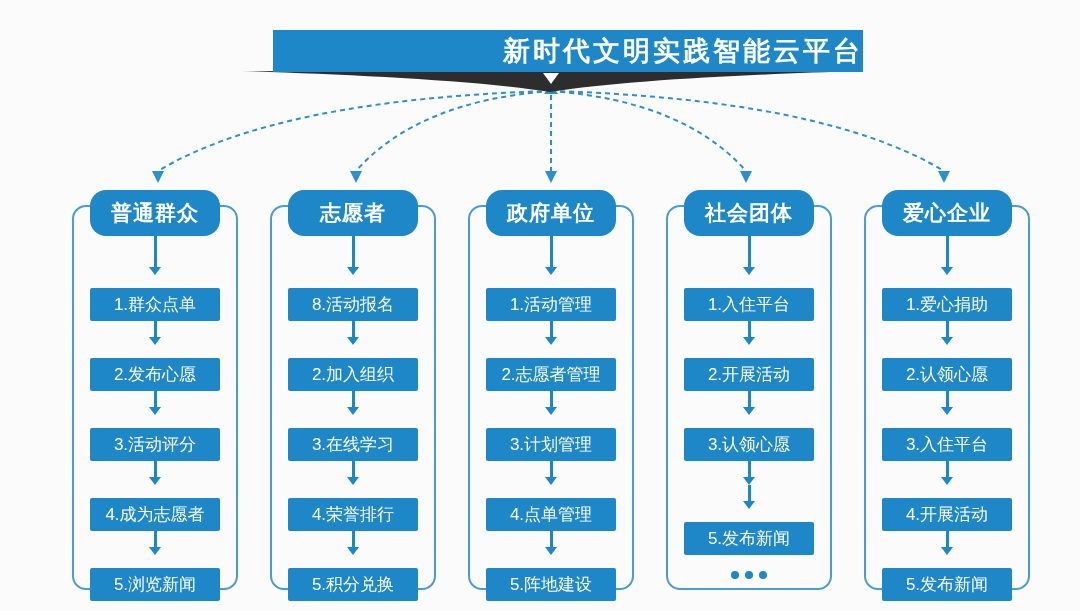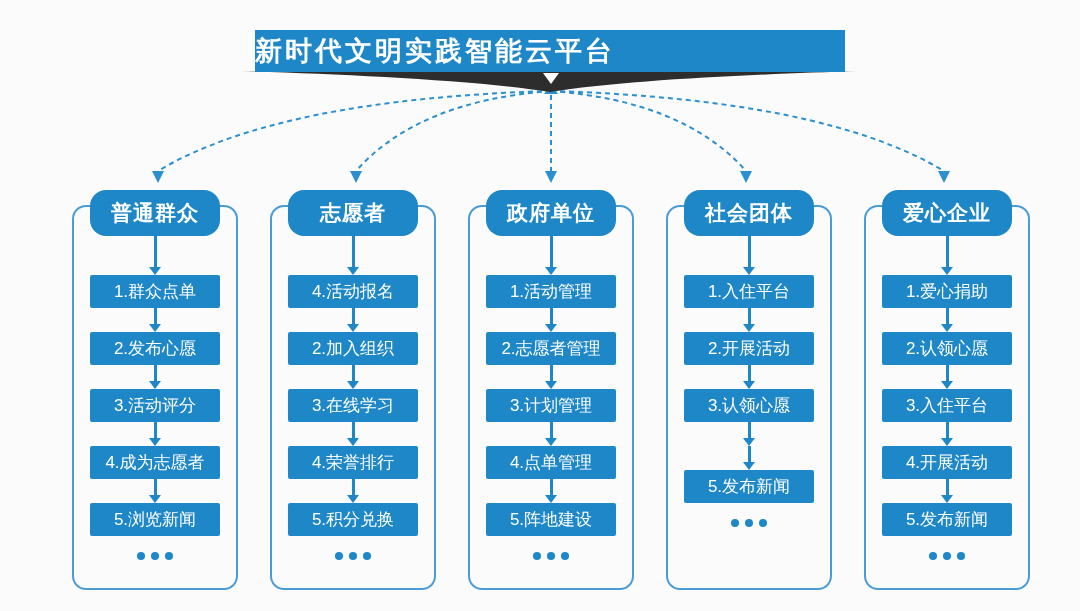--- a/index.html
+++ b/index.html
@@ -7,26 +7,26 @@
     width: 1080px; height: 611px;
     background: #fbfbfb;
     font-family: "Liberation Sans", "DejaVu Sans", sans-serif;
     overflow: hidden;
     position: relative;
   }
   .stage { position: absolute; left: 0; top: 0; width: 1080px; height: 611px; }
 
   
   .banner {
-    position: absolute; left: 255px; top: 30px;
+    position: absolute; left: 273px; top: 30px;
     width: 590px; height: 42px;
     background: #1e87c8;
     color: #ffffff;
     font-size: 27px; font-weight: bold; letter-spacing: 3px;
-    text-align: left; line-height: 42px;
+    text-align: right; line-height: 42px;
     z-index: 3;
   }
   .ribbon {
     position: absolute; left: 241px; top: 71px;
     width: 618px; height: 23px;
     z-index: 2;
   }
 
   
   .connectors {
@@ -71,20 +71,21 @@
     border-right: 6px solid transparent;
     border-top: 8px solid #1e87c8;
   }
   .step-box {
     width: 130px; height: 33px;
     background: #1e87c8; border-radius: 2px;
     color: #ffffff; font-size: 17px;
     text-align: center; line-height: 33px;
     box-sizing: border-box;
     white-space: nowrap;
+    margin-top: 13px;
   }
   .dots {
     margin-top: 16px;
     display: flex; gap: 6px; align-items: center; justify-content: center;
   }
   .dot {
     width: 8px; height: 8px; border-radius: 50%;
     background: #1e87c8;
   }
 </style>
@@ -185,21 +186,21 @@
     <div class="col-outline"></div>
     <div class="col-content">
       <div class="col-header">志愿者</div>
       <div class="arrow hdr-arrow">
         <span class="arrow-line"></span>
         <span class="arrow-head"></span>
       </div>
       <div class="steps">
   <div class="step-entry">
 
-    <div class="step-box">4.活动报名</div>
+    <div class="step-box">8.活动报名</div>
   </div>
 
   <div class="step-entry">
     <div class="arrow">
       <span class="arrow-line"></span>
       <span class="arrow-head"></span>
     </div>
     <div class="step-box">2.加入组织</div>
   </div>
 

